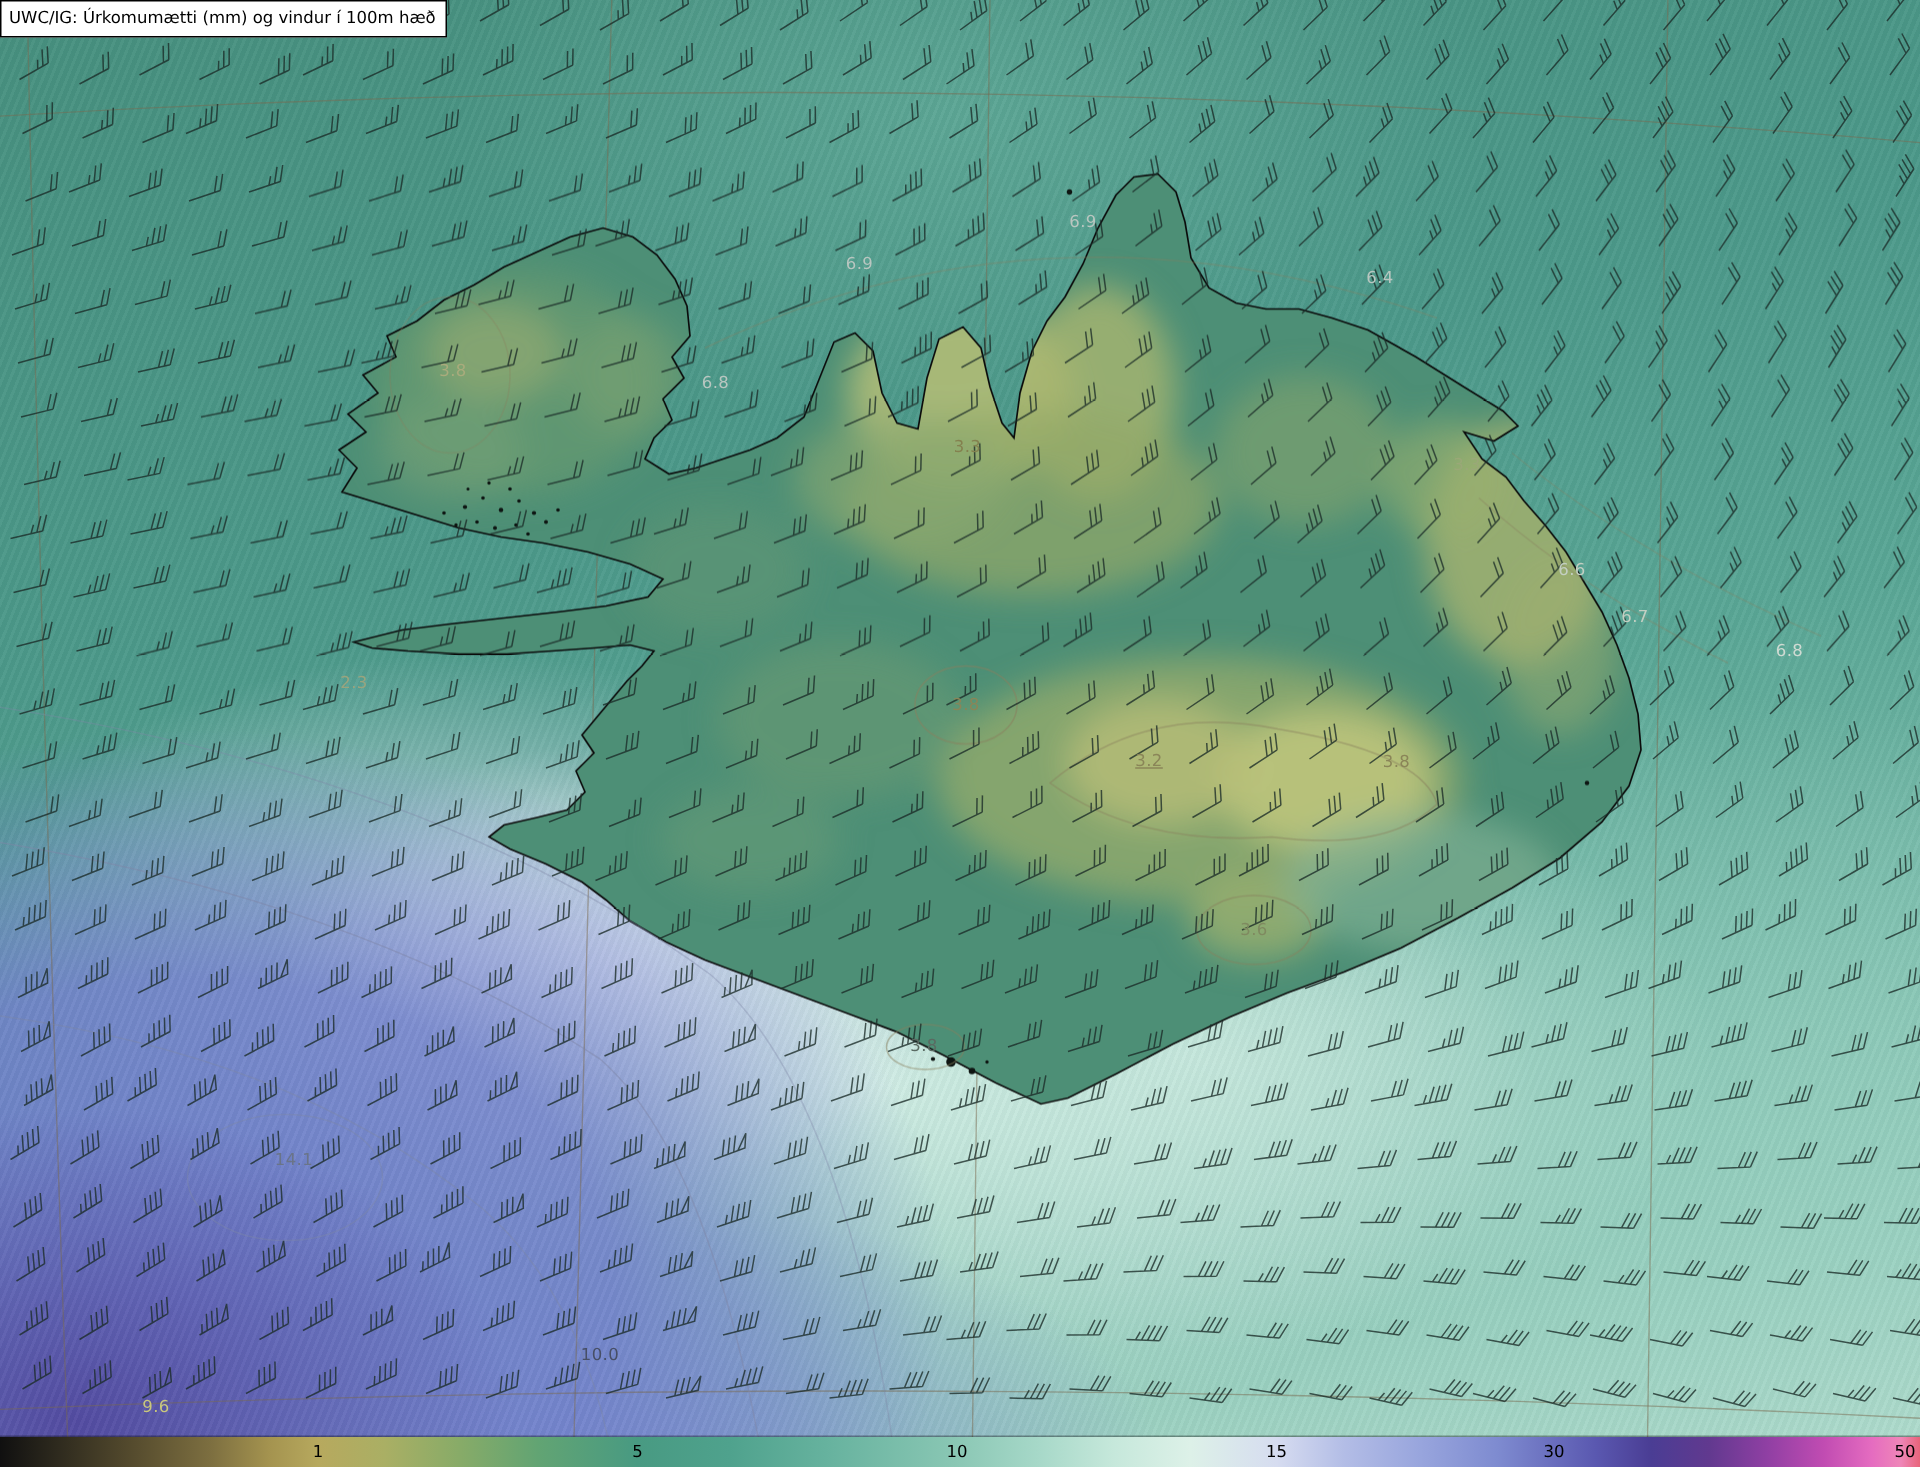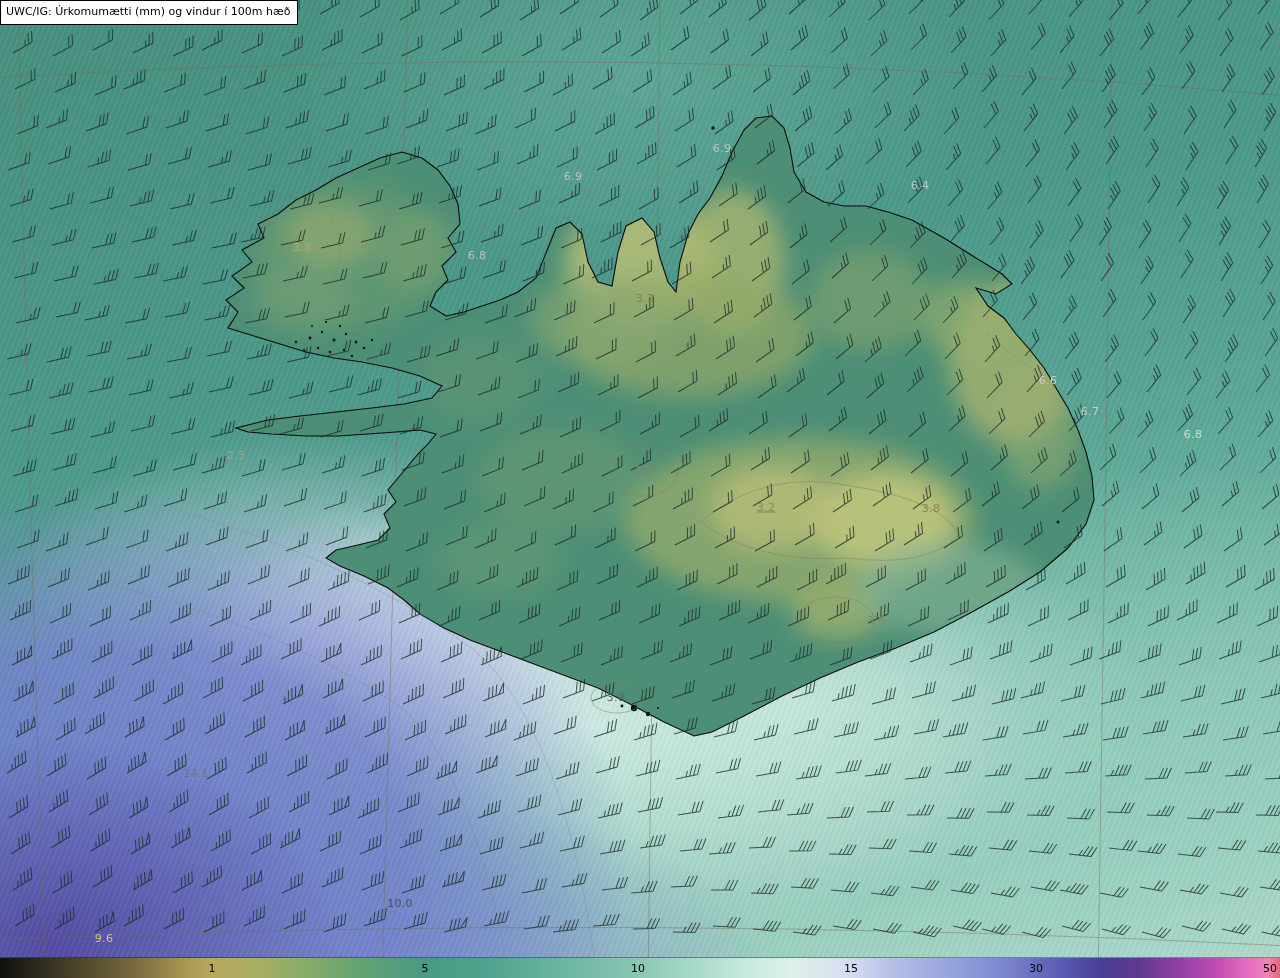--- a/index.html
+++ b/index.html
@@ -985,21 +985,21 @@
       <span class="clabel" style="left: 477px; top: 255px; color: rgb(185, 198, 192);">6.8</span>
       <span class="clabel" style="left: 645px; top: 298px; color: rgb(132, 129, 79);">3.3</span>
       <span class="clabel" style="left: 978px; top: 310px; color: rgb(154, 168, 120);">3.3</span>
       <span class="clabel" style="left: 1000px; top: 380px; color: rgb(195, 207, 194); margin-left: 48px;">6.6</span>
       <span class="clabel" style="left: 1090px; top: 411px; color: rgb(195, 207, 194);">6.7</span>
       <span class="clabel" style="left: 1193px; top: 434px; color: rgb(207, 218, 210);">6.8</span>
       <span class="clabel" style="left: 236px; top: 455px; color: rgb(154, 164, 126);">2.3</span>
       <span class="clabel" style="left: 644px; top: 470px; color: rgb(138, 133, 88);">3.8</span>
       <span class="clabel" style="left: 766px; top: 507px; color: rgb(138, 133, 88); text-decoration: underline;">3.2</span>
       <span class="clabel" style="left: 931px; top: 508px; color: rgb(138, 133, 88);">3.8</span>
-      <span class="clabel" style="left: 876px; top: 620px; color: rgb(127, 138, 96);">3.6</span>
+      <span class="clabel" style="left: 836px; top: 620px; color: rgb(127, 138, 96);">3.6</span>
       <span class="clabel" style="left: 616px; top: 697px; color: rgb(90, 106, 98);">3.8</span>
       <span class="clabel" style="left: 196px; top: 773px; color: rgb(106, 116, 136);">14.1</span>
       <span class="clabel" style="left: 400px; top: 903px; color: rgb(71, 79, 102);">10.0</span>
       <span class="clabel" style="left: 104px; top: 938px; color: rgb(201, 199, 125);">9.6</span>
     </div>
 
   <div class="infobox">
     <div>
       <span class="b">UWC/IG:</span>
       <span>Úrkomumætti (mm) og vindur í 100m hæð</span>

